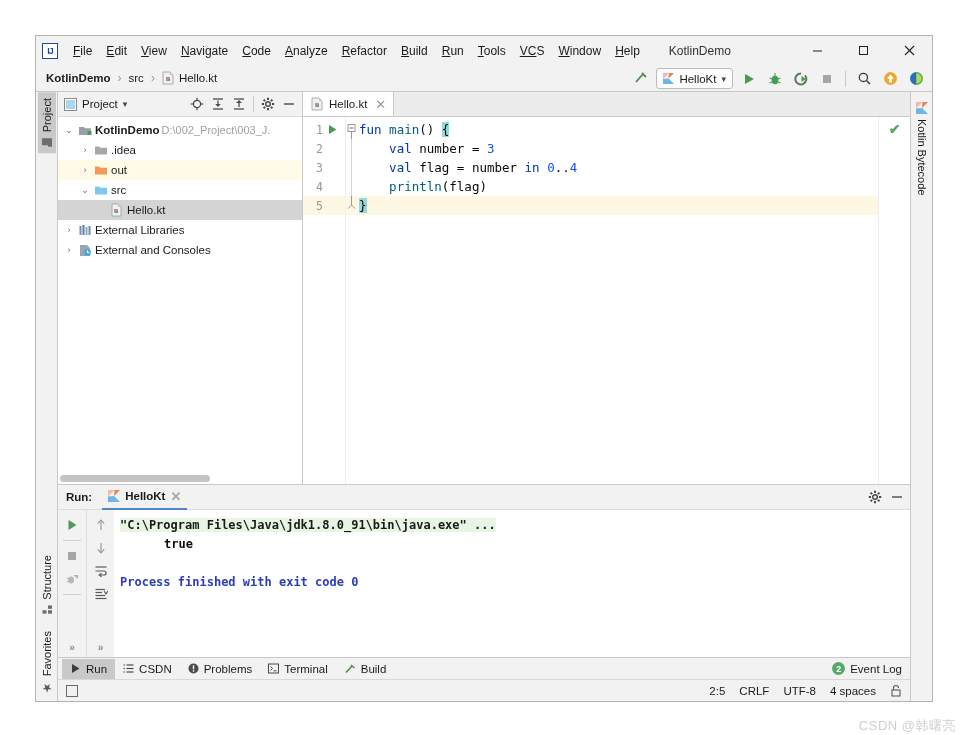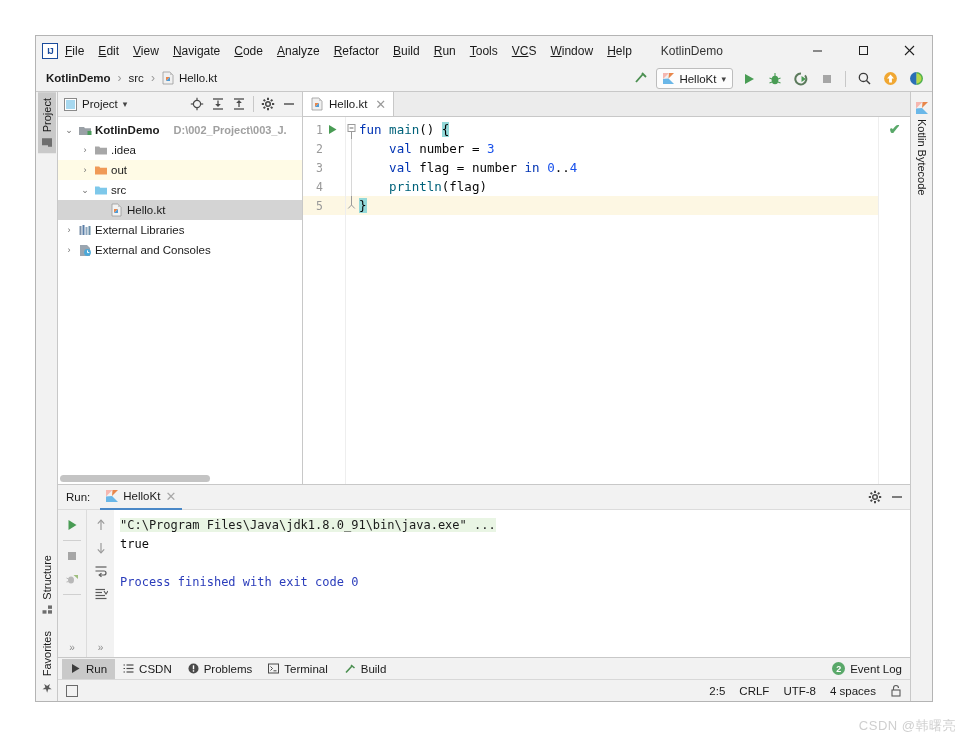--- a/index.html
+++ b/index.html
@@ -36,20 +36,21 @@
     padding-left: 6px;
     position: relative;
   }
   .ij-logo {
     width: 16px; height: 16px;
     border: 1.5px solid #1a4b9c;
     background: #ffffff;
     color: #1a4b9c;
     font-size: 9px; font-weight: bold;
     display: flex; align-items: center; justify-content: center;
+    margin-right: 8px;
     letter-spacing: -1px;
   }
   .menu-item {
     font-size: 12px; color: #1a1a1a;
     padding: 3px 7px;
     cursor: default;
     white-space: nowrap;
   }
   .menu-item .mn { text-decoration: underline; }
   #win-project-name {
@@ -191,21 +192,21 @@
   }
   .tree-row.sel { background: #d4d4d4; }
   .tree-row.hl { background: #fffbe6; }
   .arrow {
     width: 14px; flex: 0 0 14px;
     color: #6e6e6e; font-size: 9px;
     display: flex; align-items: center; justify-content: center;
   }
   .node-icon { width: 17px; flex: 0 0 17px; display: flex; align-items: center; justify-content: center; margin-right: 2px; }
   .node-label.bold { font-weight: bold; }
-  .node-path { color: #a0a0a0; margin-left: 14px; font-size: 11px; overflow: hidden; font-weight: bold; }
+  .node-path { color: #a0a0a0; margin-left: 2px; font-size: 11px; overflow: hidden; }
 
   #project-hscroll {
     position: absolute; left: 2px; bottom: 2px;
     width: 150px; height: 7px;
     background: #c4c4c4; border-radius: 4px;
   }
 
   
   #editor-area {
     flex: 1 1 auto;
@@ -292,20 +293,21 @@
   }
   .ok-check { color: #59a869; font-size: 14px; font-weight: bold; }
 
   
   #run-panel {
     flex: 1 1 auto;
     display: flex; flex-direction: column;
     background: #0c4a6e;
     border-top: 1px solid #c8c8c8;
     min-height: 0;
+    font-weight: bold;
   }
   #run-header {
     height: 25px; flex: 0 0 25px;
     background: #f2f2f2;
     border-bottom: 1px solid #dcdcdc;
     display: flex; align-items: center;
     padding: 0 4px 0 8px;
     gap: 4px;
   }
   #run-header .rlabel { font-size: 11.5px; color: #1a1a1a; margin-right: 6px; }
@@ -343,21 +345,21 @@
     flex: 1 1 auto;
     background: #ffffff;
     font-family: "DejaVu Sans Mono", monospace;
     font-size: 12px;
     padding: 6px 0 0 6px;
     min-width: 0;
     overflow: hidden;
   }
   .con-line { height: 19px; line-height: 19px; white-space: pre; }
   .con-cmd { background: #e9f5e4; color: #1a1a1a; display: inline; }
-  .con-out { color: #0b0b0b; }
+  .con-out { color: #0b0b0b; margin-left: 44px; }
   .con-fin { color: #2b3dbb; }
 
   
   #bottombar {
     height: 22px; flex: 0 0 22px;
     background: #f2f2f2;
     border-top: 1px solid #c8c8c8;
     display: flex; align-items: center;
     padding-left: 4px;
     position: relative;

